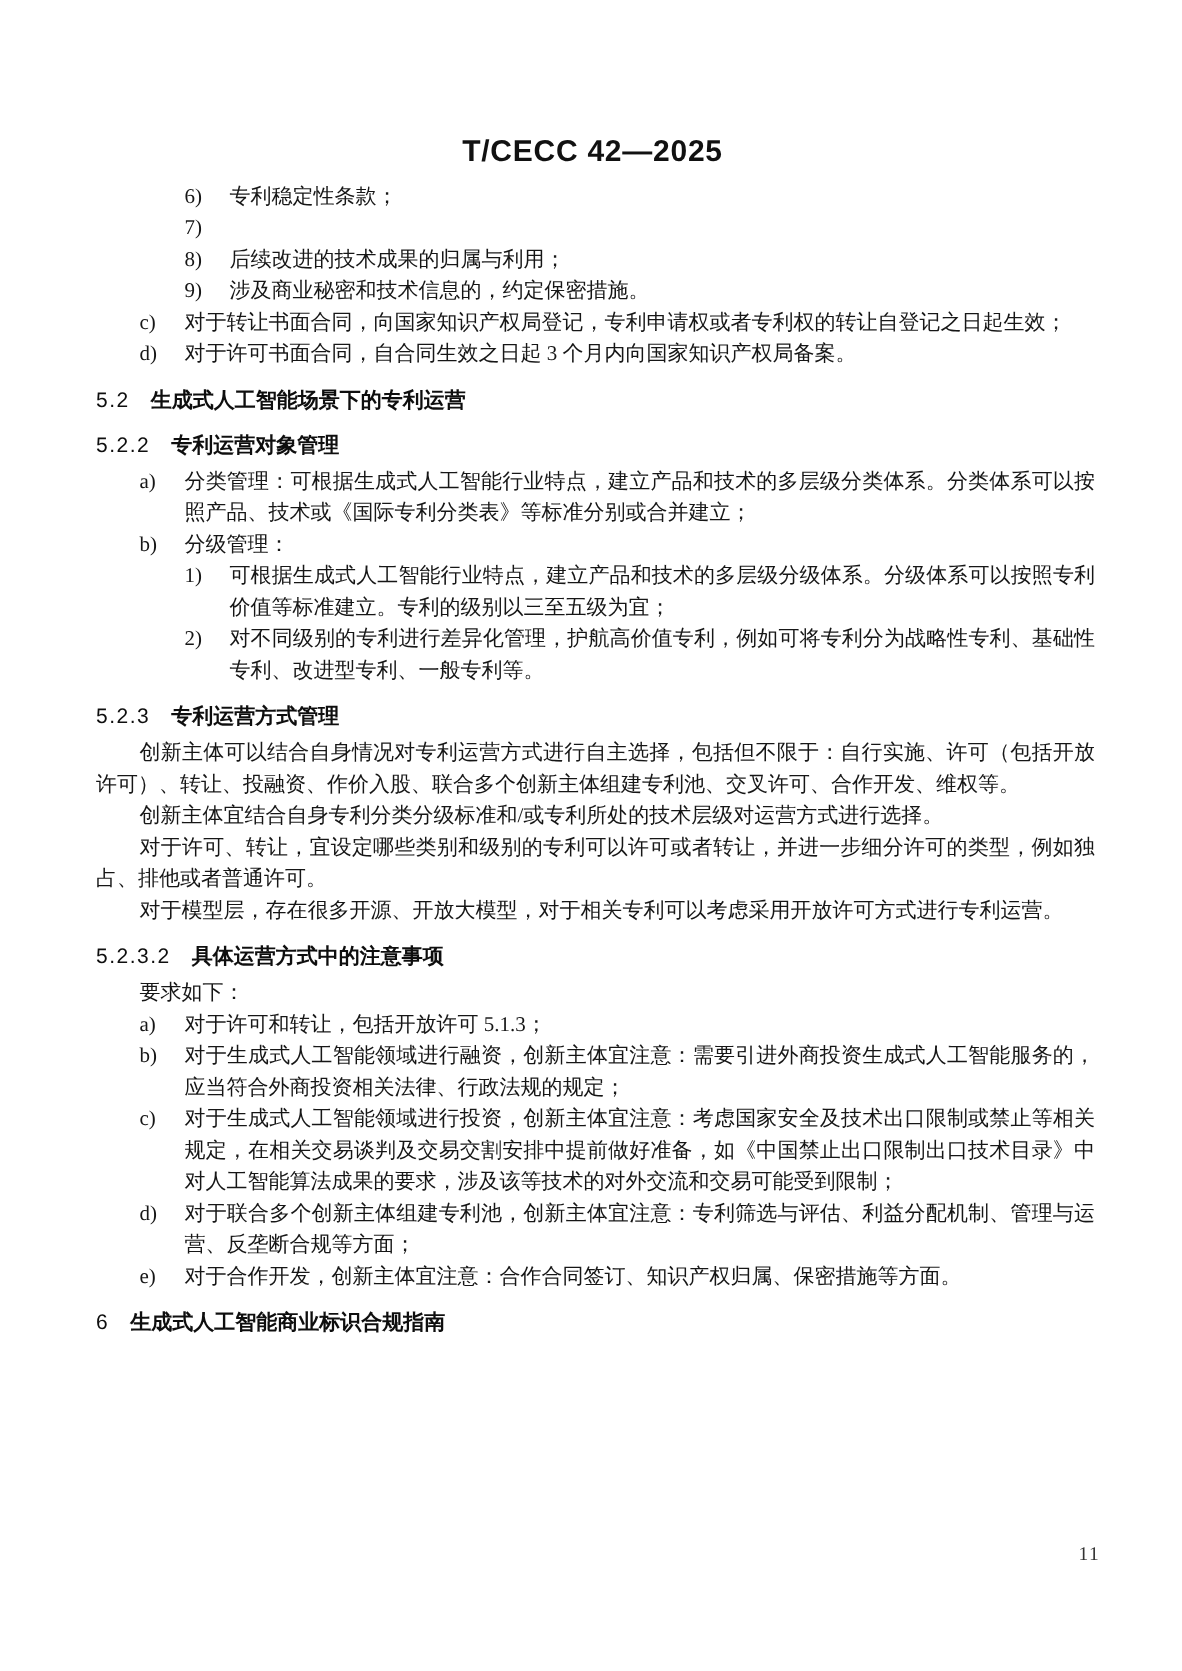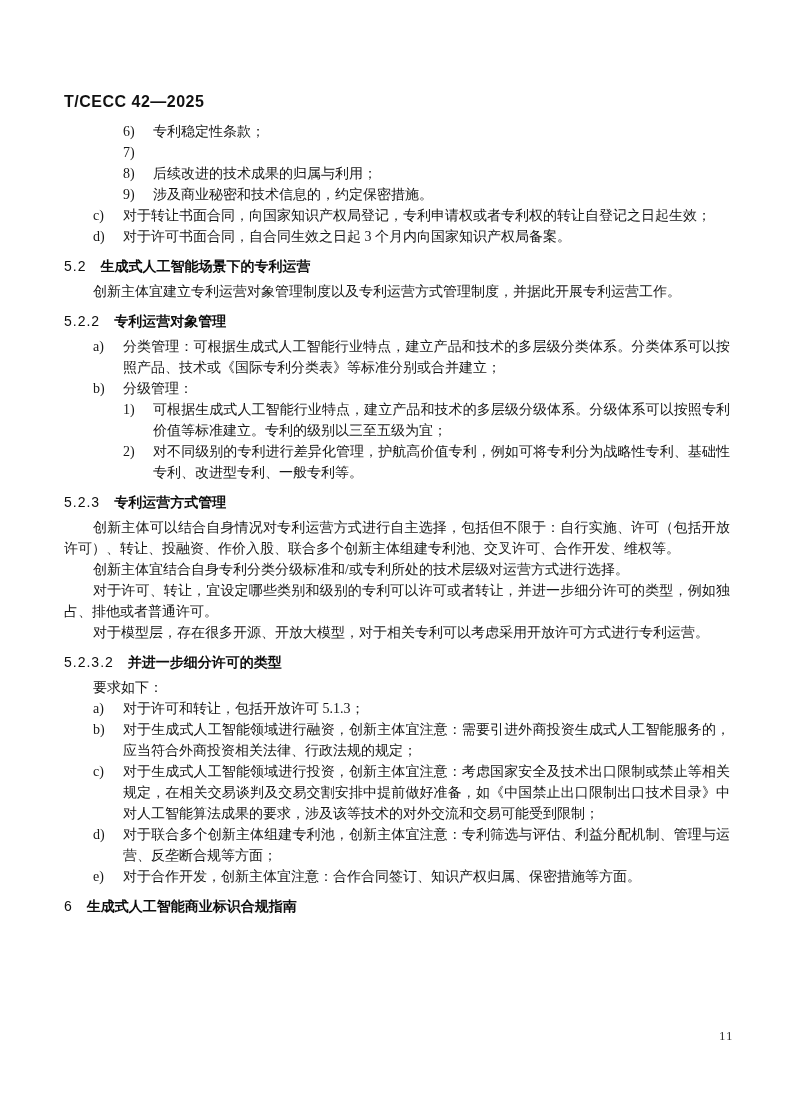--- a/index.html
+++ b/index.html
@@ -13,23 +13,23 @@
     font-family: "Liberation Serif", "DejaVu Serif", serif;
     font-size: 14px;
     line-height: 21px;
     overflow: hidden;
   }
   .doc-header {
     position: absolute;
     top: 91px;
     left: 64px;
     right: 62px;
-    text-align: left;
+    text-align: center;
     font-family: "Liberation Sans", sans-serif;
-    font-size: 16px;
+    font-size: 20px;
     font-weight: 600;
     letter-spacing: 0.5px;
     color: #111;
   }
   .content {
     position: absolute;
     top: 121px;
     left: 64px;
     width: 666px;
   }
@@ -112,21 +112,20 @@
       <span class="linum">d)</span>
       <span class="litext">对于许可书面合同，自合同生效之日起 3 个月内向国家知识产权局备案。</span>
     </div>
 
     <div class="heading">
       <span class="hnum">5.2</span>
       <span class="htitle">生成式人工智能场景下的专利运营</span>
     </div>
 
 
-    <p class="para">创新主体宜建立专利运营对象管理制度以及专利运营方式管理制度，并据此开展专利运营工作。</p>
 
     <div class="heading">
       <span class="hnum">5.2.2</span>
       <span class="htitle">专利运营对象管理</span>
     </div>
 
 
     <div class="li l1">
       <span class="linum">a)</span>
       <span class="litext">分类管理：可根据生成式人工智能行业特点，建立产品和技术的多层级分类体系。分类体系可以按照产品、技术或《国际专利分类表》等标准分别或合并建立；</span>
@@ -151,21 +150,21 @@
     </div>
 
 
     <p class="para">创新主体可以结合自身情况对专利运营方式进行自主选择，包括但不限于：自行实施、许可（包括开放许可）、转让、投融资、作价入股、联合多个创新主体组建专利池、交叉许可、合作开发、维权等。</p>
     <p class="para">创新主体宜结合自身专利分类分级标准和/或专利所处的技术层级对运营方式进行选择。</p>
     <p class="para">对于许可、转让，宜设定哪些类别和级别的专利可以许可或者转让，并进一步细分许可的类型，例如独占、排他或者普通许可。</p>
     <p class="para">对于模型层，存在很多开源、开放大模型，对于相关专利可以考虑采用开放许可方式进行专利运营。</p>
 
     <div class="heading">
       <span class="hnum">5.2.3.2</span>
-      <span class="htitle">并进一步细分许可的类型</span>
+      <span class="htitle">具体运营方式中的注意事项</span>
     </div>
 
     <p class="para">要求如下：</p>
 
     <div class="li l1">
       <span class="linum">a)</span>
       <span class="litext">对于许可和转让，包括开放许可 5.1.3；</span>
     </div>
     <div class="li l1">
       <span class="linum">b)</span>

